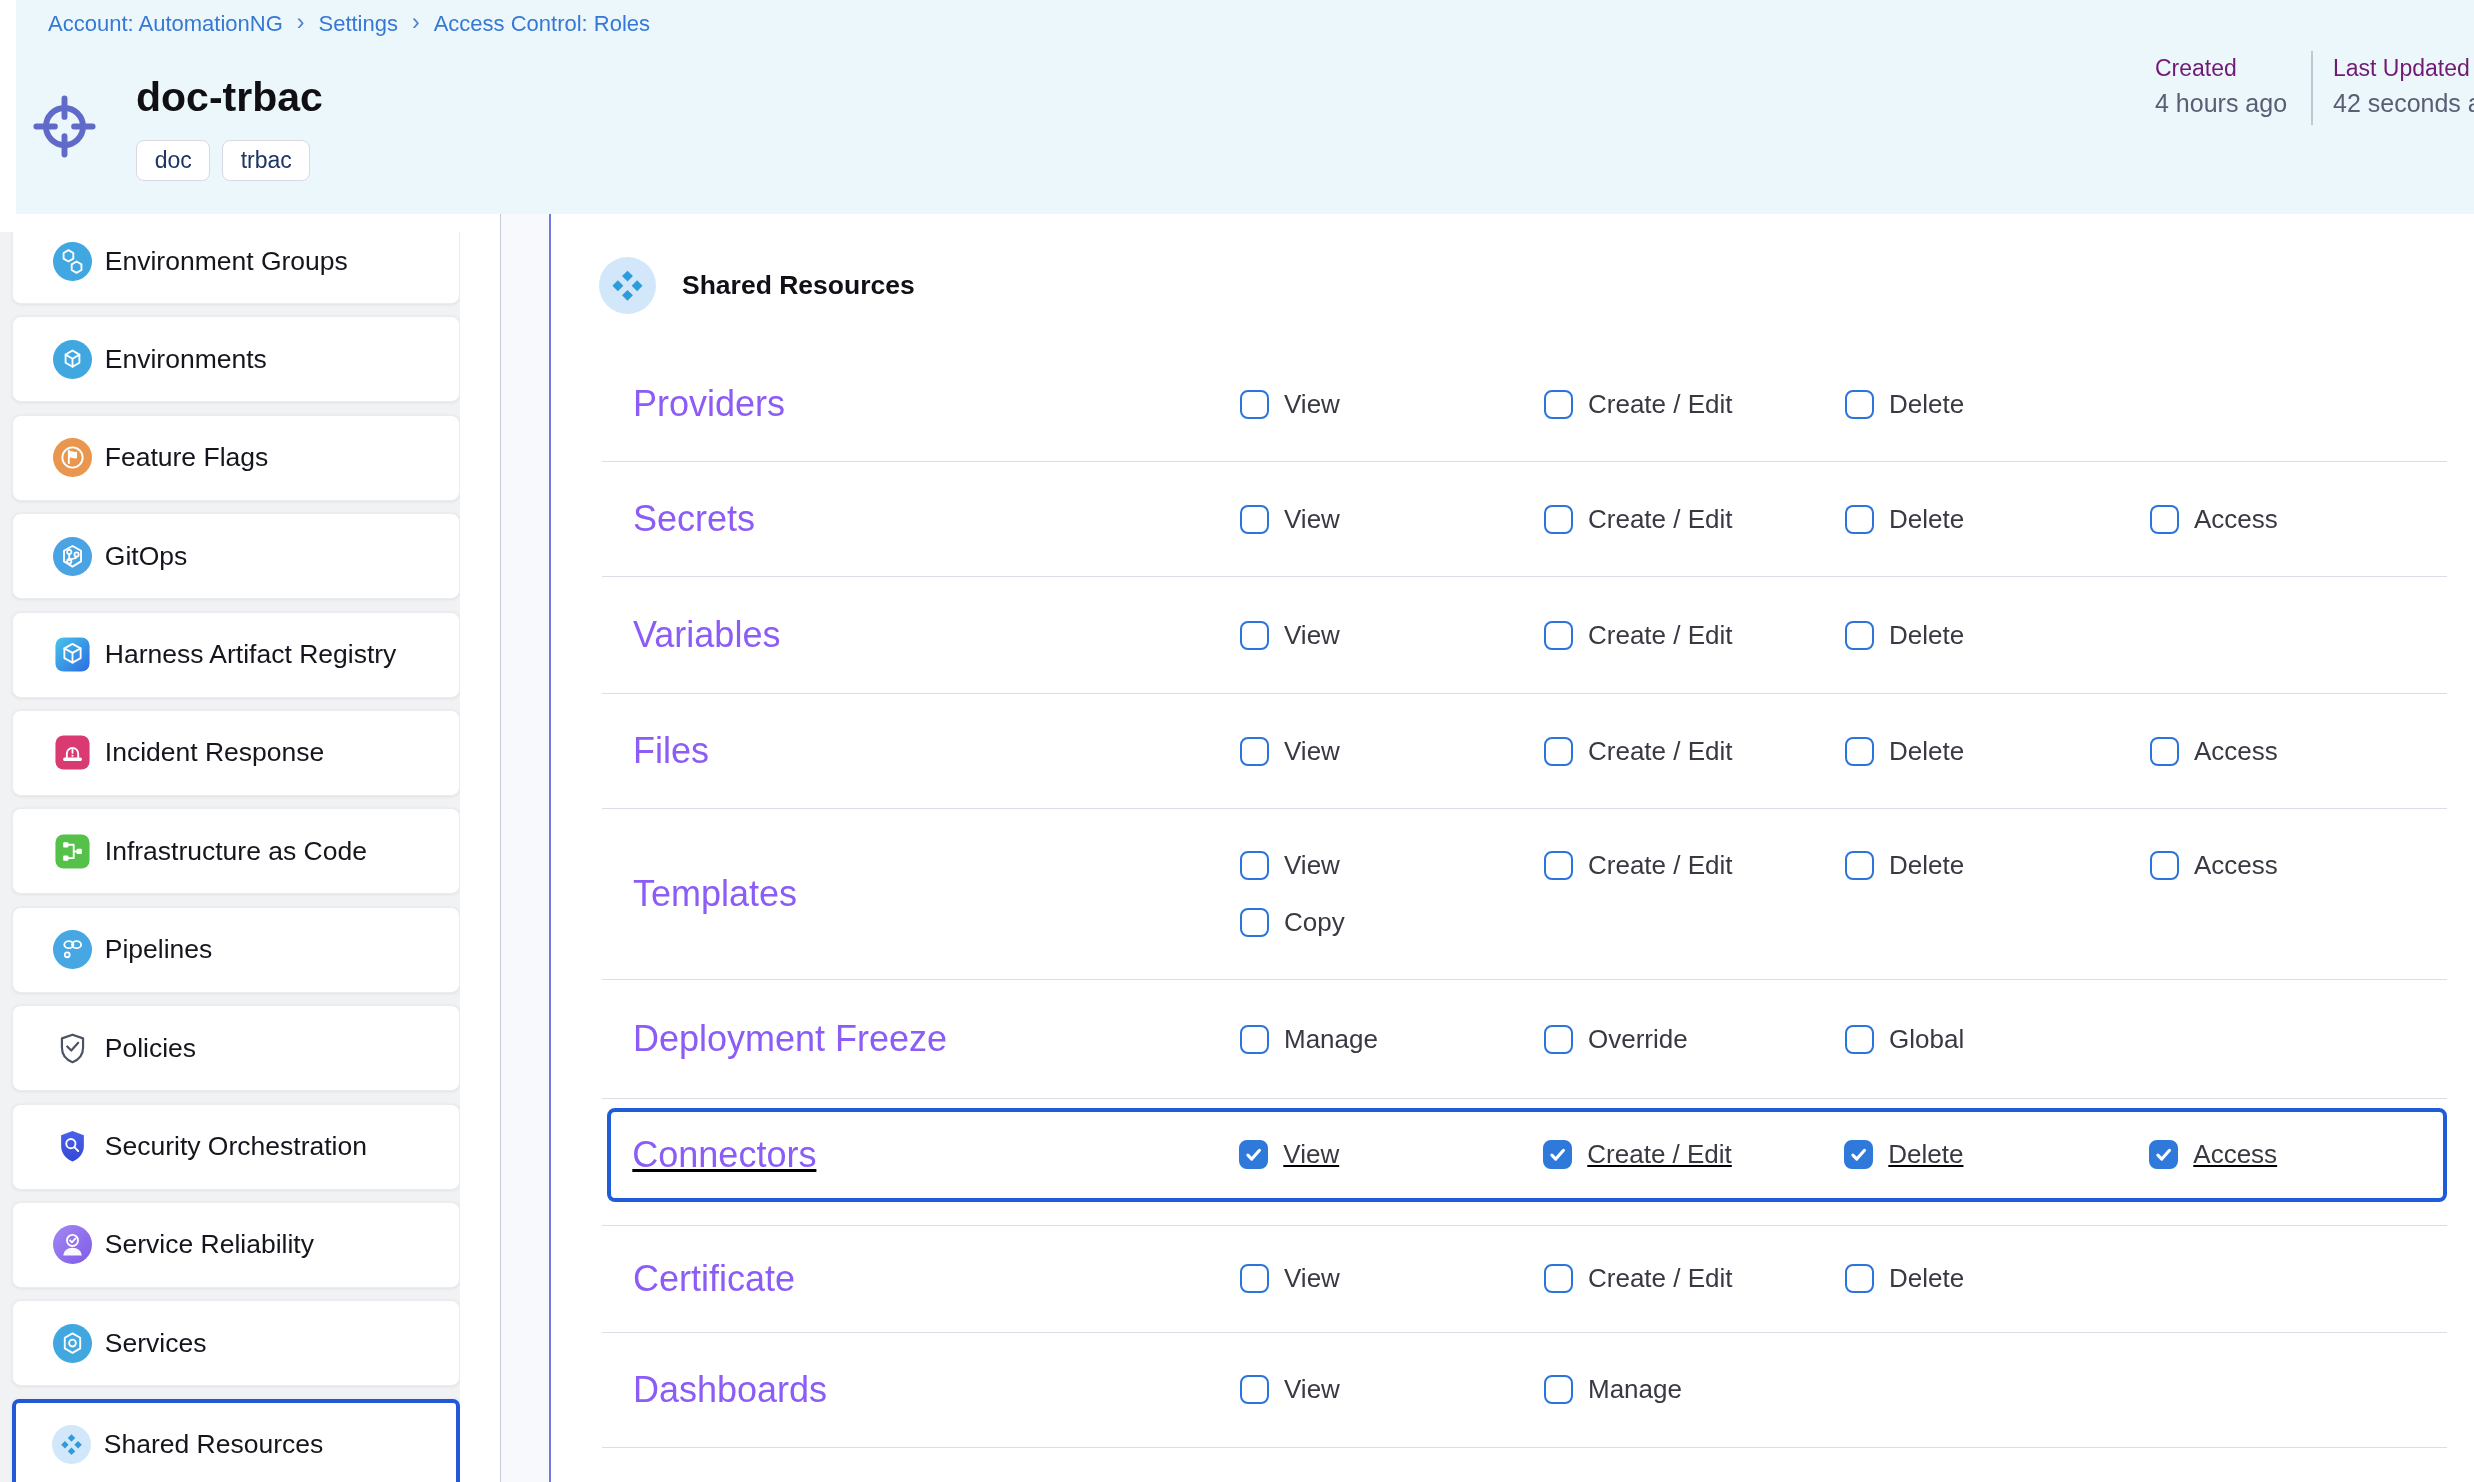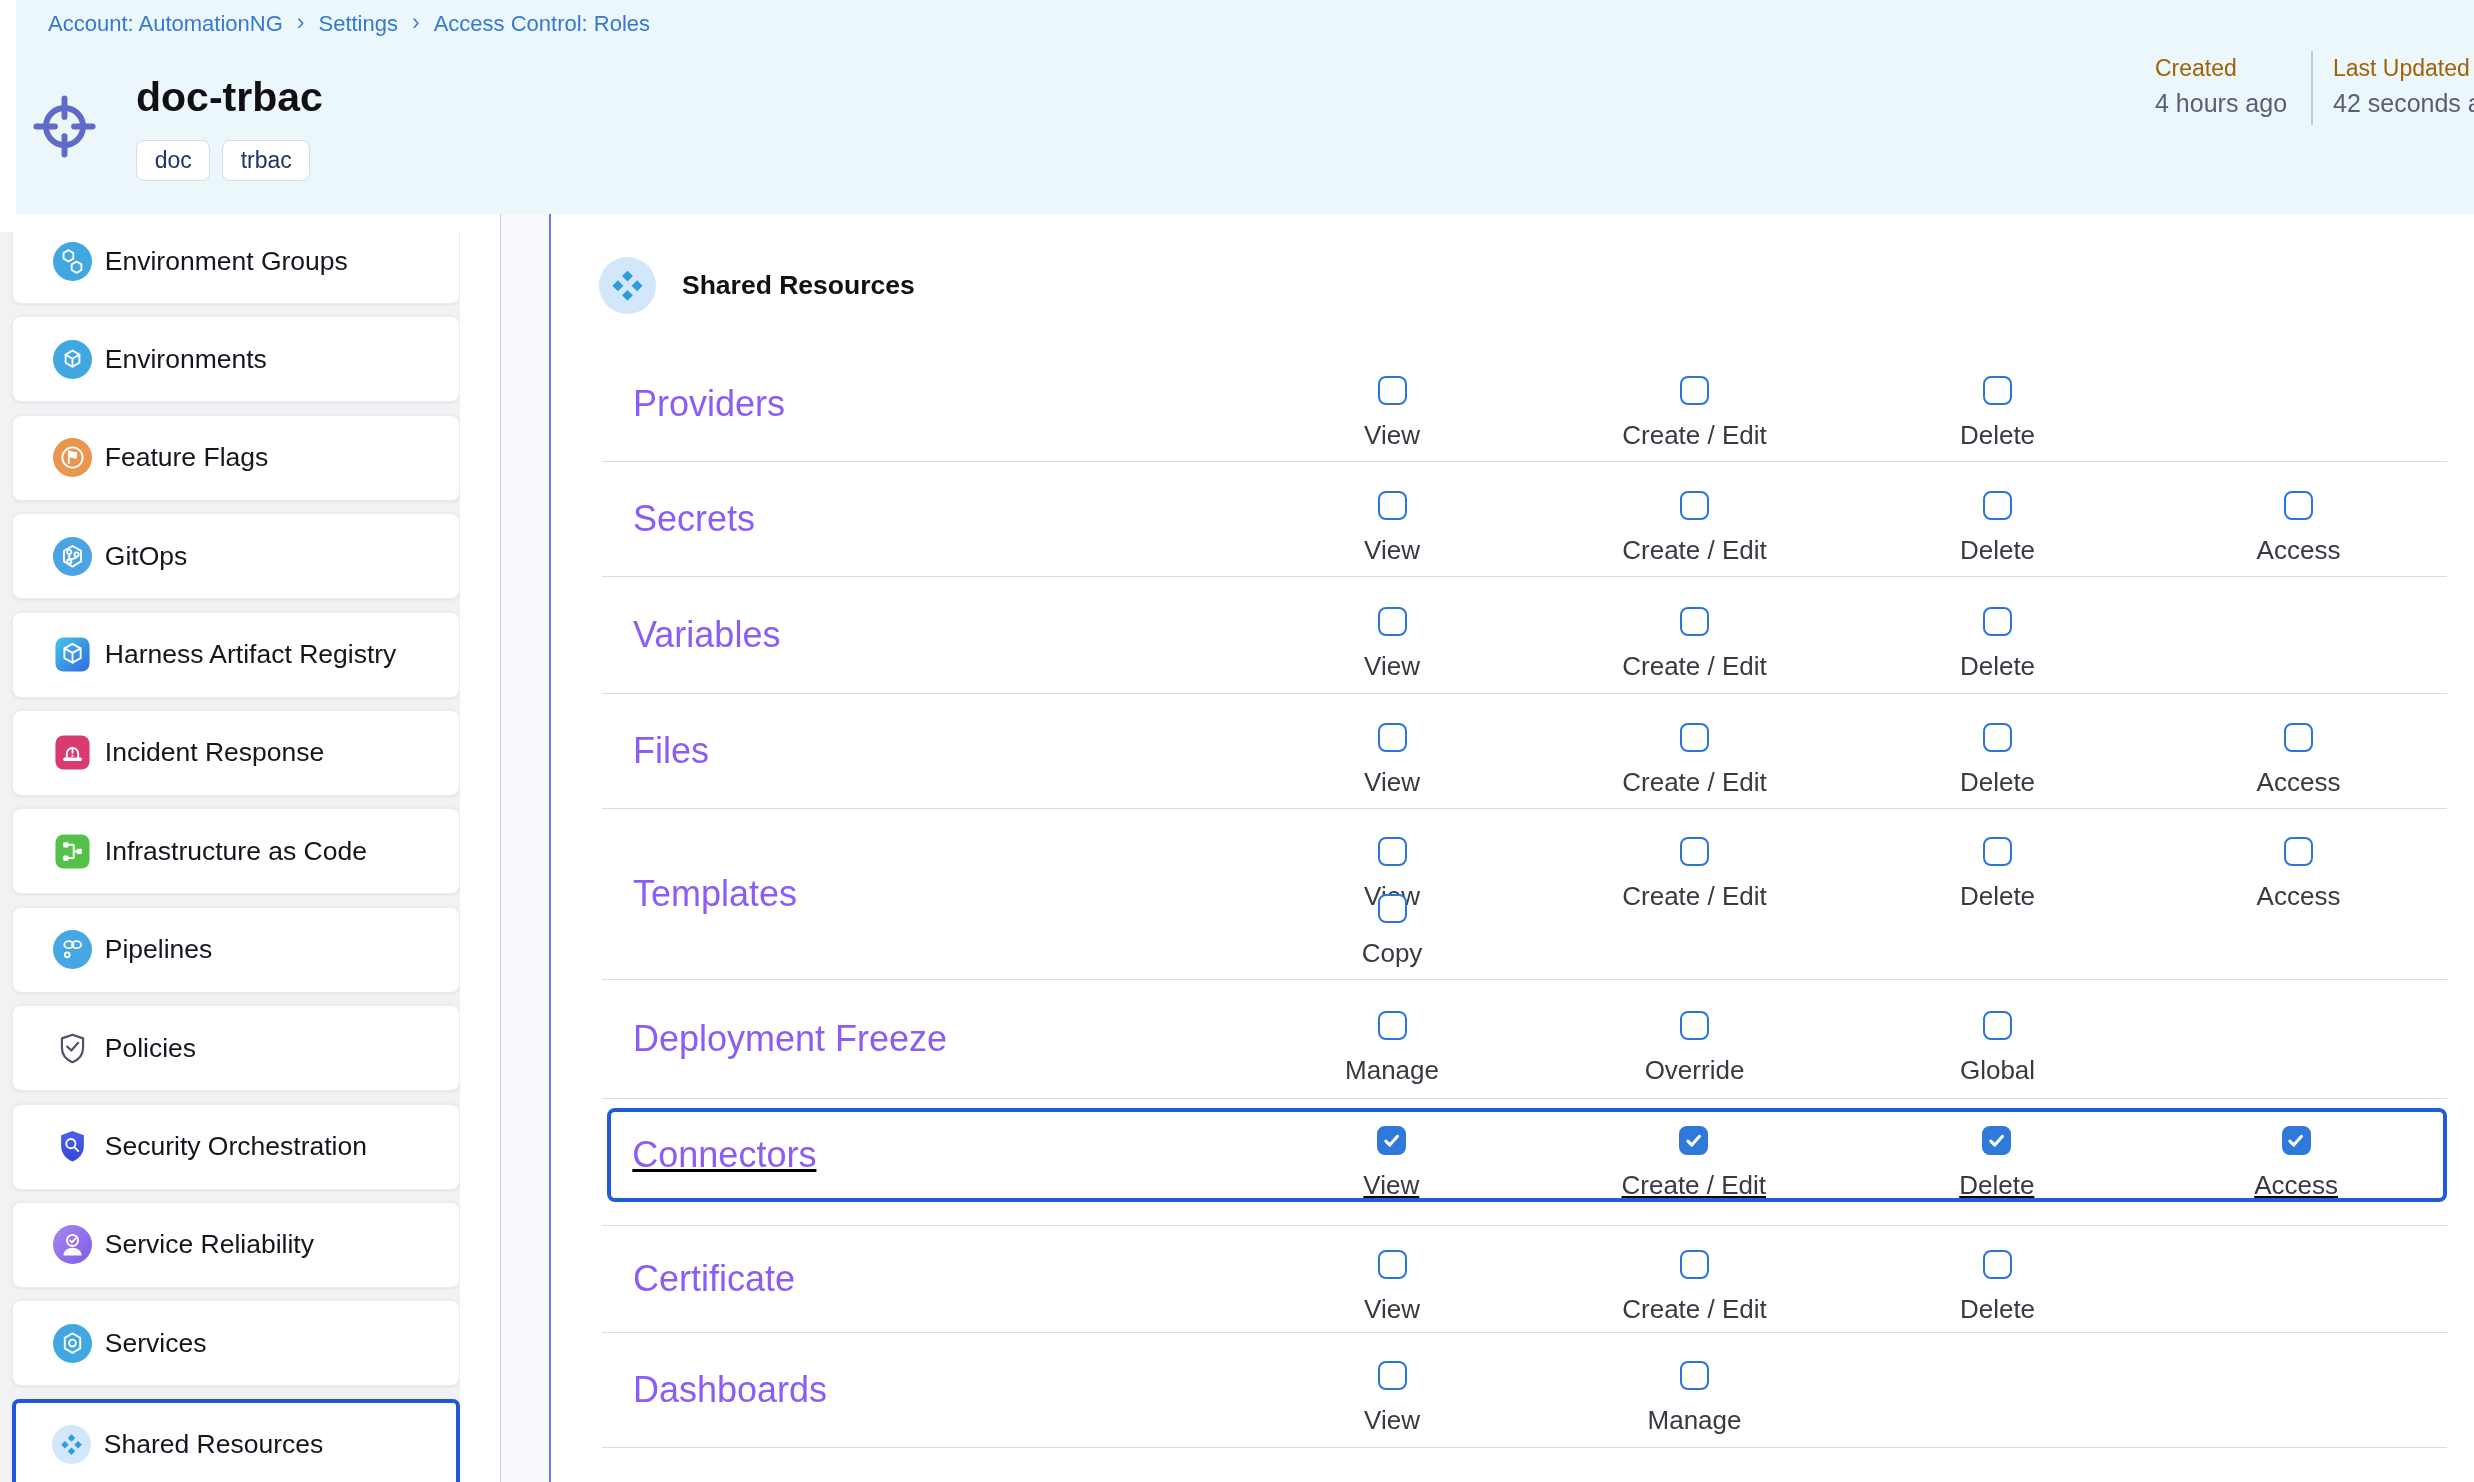--- a/index.html
+++ b/index.html
@@ -11,21 +11,21 @@
   .breadcrumb { position:absolute; left:32px; top:10.6px; display:flex; align-items:center; gap:14px;
     font-size:22px; color:var(--link, #3678d3); white-space:nowrap; }
   .crumb-link { color:var(--link, #3678d3); cursor:pointer; }
   .crumb-sep { font-size:23px; color:#4b7fd0; transform:translateY(-1.8px); }
   .title-icon { position:absolute; left:13.3px; top:91px; width:71px; height:71px; }
   .page-title { position:absolute; left:120px; top:74px; font-size:41px; font-weight:700; color:#101014; }
   .tag-row { position:absolute; left:120px; top:140px; display:flex; gap:11.5px; }
   .tag-chip { height:41px; display:inline-flex; align-items:center; padding:0 17.7px; background:#fff;
     border:1.8px solid #d8dae2; border-radius:8px; font-size:23px; color:#1f3464; }
   .meta { position:absolute; top:0; left:0; }
-  .meta-label { position:absolute; font-size:23px; color:#a16207; white-space:nowrap; }
+  .meta-label { position:absolute; font-size:23px; color:#701a75; white-space:nowrap; }
   .meta-value { position:absolute; font-size:25px; color:#595e75; white-space:nowrap; }
   .meta-divider { position:absolute; left:2295px; top:51px; width:1.8px; height:74px; background:#c3c6d4; }
 
   
   .sidebar { position:absolute; left:0; top:232px; width:460px; height:1268px; background:#f1f2f4;
     padding-left:12.4px; overflow:hidden; }
   .side-card { width:448px; height:86px; margin-bottom:12.4px; background:#fff; border:0.9px solid #ececf0;
     border-radius:8.8px; box-shadow:0 0.9px 2.7px rgba(96,97,112,.10); display:flex; align-items:center;
     padding-left:40px; cursor:pointer; }
   .side-card:first-child { margin-top:-14px; }
@@ -47,21 +47,21 @@
   .section-icon svg { width:57px; height:57px; display:block; }
   .section-title { margin-left:26px; font-size:26.5px; font-weight:700; color:#101016; }
 
   .perm-table { position:absolute; left:48px; top:133px; width:1845px; }
   .perm-row { display:flex; align-items:stretch; border-bottom:1.8px solid #dcdde6; }
   .perm-row.partial { border-bottom:none; }
   .row-label { width:638px; padding-left:31px; display:flex; align-items:center;
     font-size:36px; color:#8b5cf6; }
   .lines { flex:1; display:flex; flex-direction:column; justify-content:center; }
   .line { display:grid; grid-template-columns:304px 301px 305px 1fr; align-items:center; height:57px; }
-  .perm { display:flex; align-items:center; gap:15px; cursor:pointer;flex-direction:column; }
+  .perm { display:flex; align-items:center; gap:15px; cursor:pointer; }
   .checkbox { width:29px; height:29px; flex:0 0 29px; border:2.7px solid var(--cb, #2b74dc); border-radius:8px;
     background:#fff; display:flex; align-items:center; justify-content:center; }
   .checkbox.checked { background:var(--cbon, #2e79da); border-color:var(--cbon, #2e79da); }
   .checkbox svg { width:19.4px; height:19.4px; }
   .perm-label { font-size:26px; color:#383942; white-space:nowrap; }
 
   .perm-row.highlighted { display:block; }
   .hl-box { margin:8.8px 0 0 5.3px; height:94px; border:4.4px solid var(--accent, #1f5cd9); border-radius:8px;
     background:#fff; display:flex; align-items:center;text-decoration:underline; }
   .hl-box .row-label { width:628px; padding-left:21px; }

